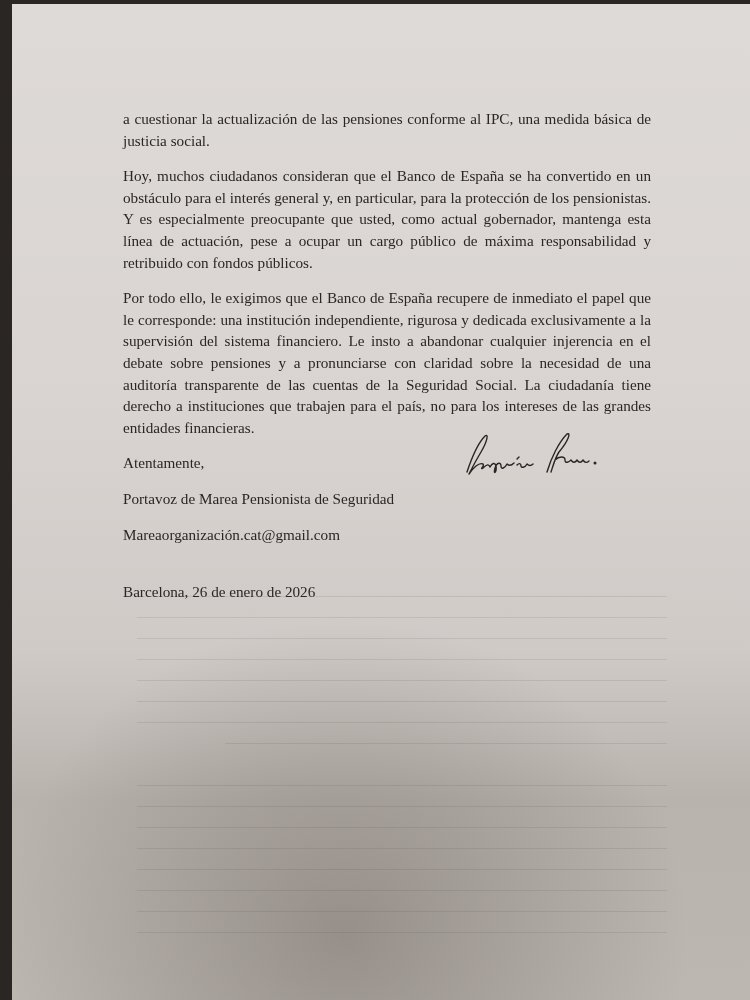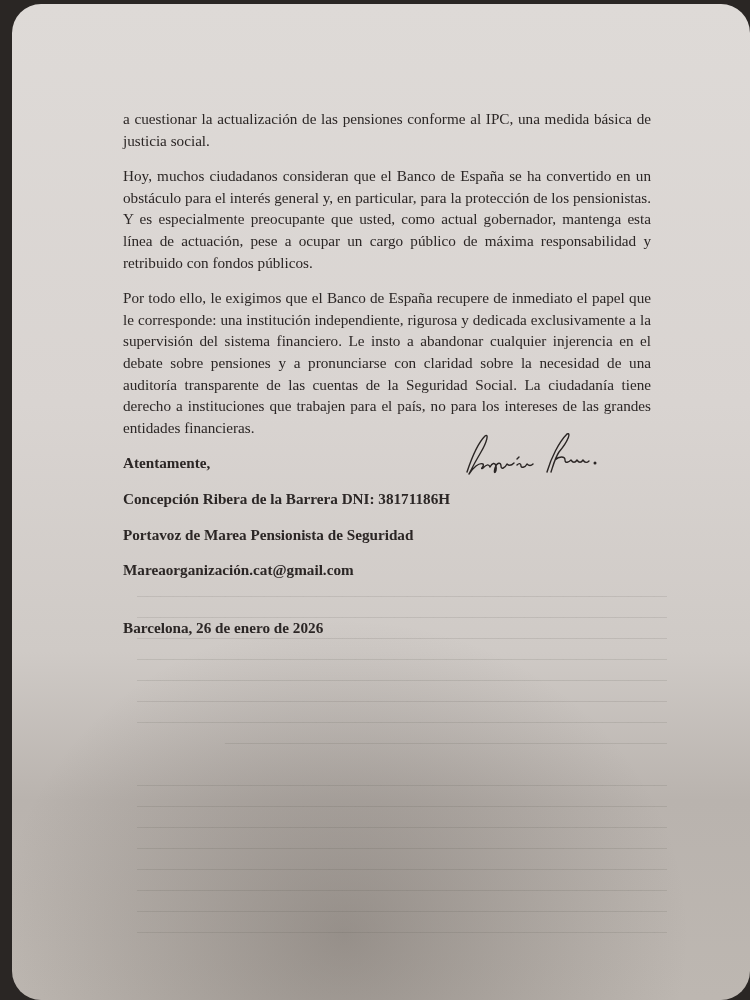--- a/index.html
+++ b/index.html
@@ -7,54 +7,52 @@
       width: 750px; height: 1000px; overflow: hidden;
       background: #2a2624;
       position: relative;
       font-family: "Liberation Serif", "DejaVu Serif", serif;
     }
     .page {
       position: absolute;
       left: 12px; top: 4px; width: 738px; height: 996px;
       background: linear-gradient(180deg, #dedad7 0%, #d9d4d1 40%, #cfcac6 65%, #b9b3ae 80%, #bdb7b1 100%);
       overflow: hidden;
-      border-radius: 29px;
     }
     .page::after {
       content: ""; position: absolute; left: 0; right: 0; top: 560px; bottom: 0;
       background: radial-gradient(ellipse at 45% 85%, rgba(80,72,66,0.35) 0%, rgba(80,72,66,0.0) 60%);
       pointer-events: none;
     }
     .content {
       position: absolute; left: 111px; top: 104px; width: 528px;
       color: #2b2625; font-size: 15.2px; line-height: 21.6px;
     }
     .para { margin: 0 0 14px 0; text-align: justify; }
-    .sigline { margin: 0 0 14px 0; white-space: nowrap; font-weight: bold; }
+    .sigline { margin: 0 0 14px 0; white-space: nowrap; }
     .signature {
       position: absolute; left: 336px; top: 322px; width: 150px; height: 50px;
     }
     .date { margin-top: 36px; }
     .bleed {
       position: absolute; left: 125px; top: 580px; width: 530px;
       color: rgba(60,54,50,0.18); font-size: 13px; line-height: 21px;
       transform: scaleX(-1); text-align: justify; filter: blur(0.6px);
     }
     .bleed .ln { display: block; height: 21px; overflow: hidden; white-space: nowrap; }
   </style>
 </head>
 <body>
 
 <div class="page">
   <div class="content">
     <p class="para">a cuestionar la actualización de las pensiones conforme al IPC, una medida básica de justicia social.</p>
     <p class="para">Hoy, muchos ciudadanos consideran que el Banco de España se ha convertido en un obstáculo para el interés general y, en particular, para la protección de los pensionistas. Y es especialmente preocupante que usted, como actual gobernador, mantenga esta línea de actuación, pese a ocupar un cargo público de máxima responsabilidad y retribuido con fondos públicos.</p>
     <p class="para">Por todo ello, le exigimos que el Banco de España recupere de inmediato el papel que le corresponde: una institución independiente, rigurosa y dedicada exclusivamente a la supervisión del sistema financiero. Le insto a abandonar cualquier injerencia en el debate sobre pensiones y a pronunciarse con claridad sobre la necesidad de una auditoría transparente de las cuentas de la Seguridad Social. La ciudadanía tiene derecho a instituciones que trabajen para el país, no para los intereses de las grandes entidades financieras.</p>
     <p class="sigline">Atentamente,</p>
-    <p class="sigline">Concepción Ribera de la Barrera DNI: 38171186H</p>
     <p class="sigline">Portavoz de Marea Pensionista de Seguridad</p>
     <p class="sigline">Mareaorganización.cat@gmail.com</p>
     <p class="sigline date">Barcelona, 26 de enero de 2026</p>
 
     <svg class="signature" viewBox="0 0 150 50">
       <g fill="none" stroke="#2a2524" stroke-width="1.4" stroke-linecap="round" stroke-linejoin="round">
         <path d="M8 42 C12 30, 18 14, 26 6 C30 3, 28 12, 22 22 C16 32, 12 40, 10 44 M10 44 C14 38, 20 32, 24 34 C26 36, 20 40, 24 38 C28 34, 30 34, 31 37 C33 33, 36 32, 37 36 C38 42, 34 46, 36 38 C38 32, 42 32, 42 36 C42 40, 46 38, 48 34 C50 36, 52 36, 55 33 M58 35 C60 33, 62 33, 62 36 C62 38, 66 38, 68 34 C70 36, 72 36, 74 34"></path>
         <path d="M58 29 L60 27"></path>
         <path d="M88 42 C92 28, 100 12, 108 4 C112 2, 110 10, 100 22 C96 28, 94 36, 92 42 M96 30 C100 26, 106 26, 106 30 C106 34, 110 32, 112 30 C114 33, 116 33, 118 30 C120 33, 122 33, 124 30 C126 33, 128 33, 130 31"></path>
         <circle cx="136" cy="33" r="0.8" fill="#2a2524"></circle>

